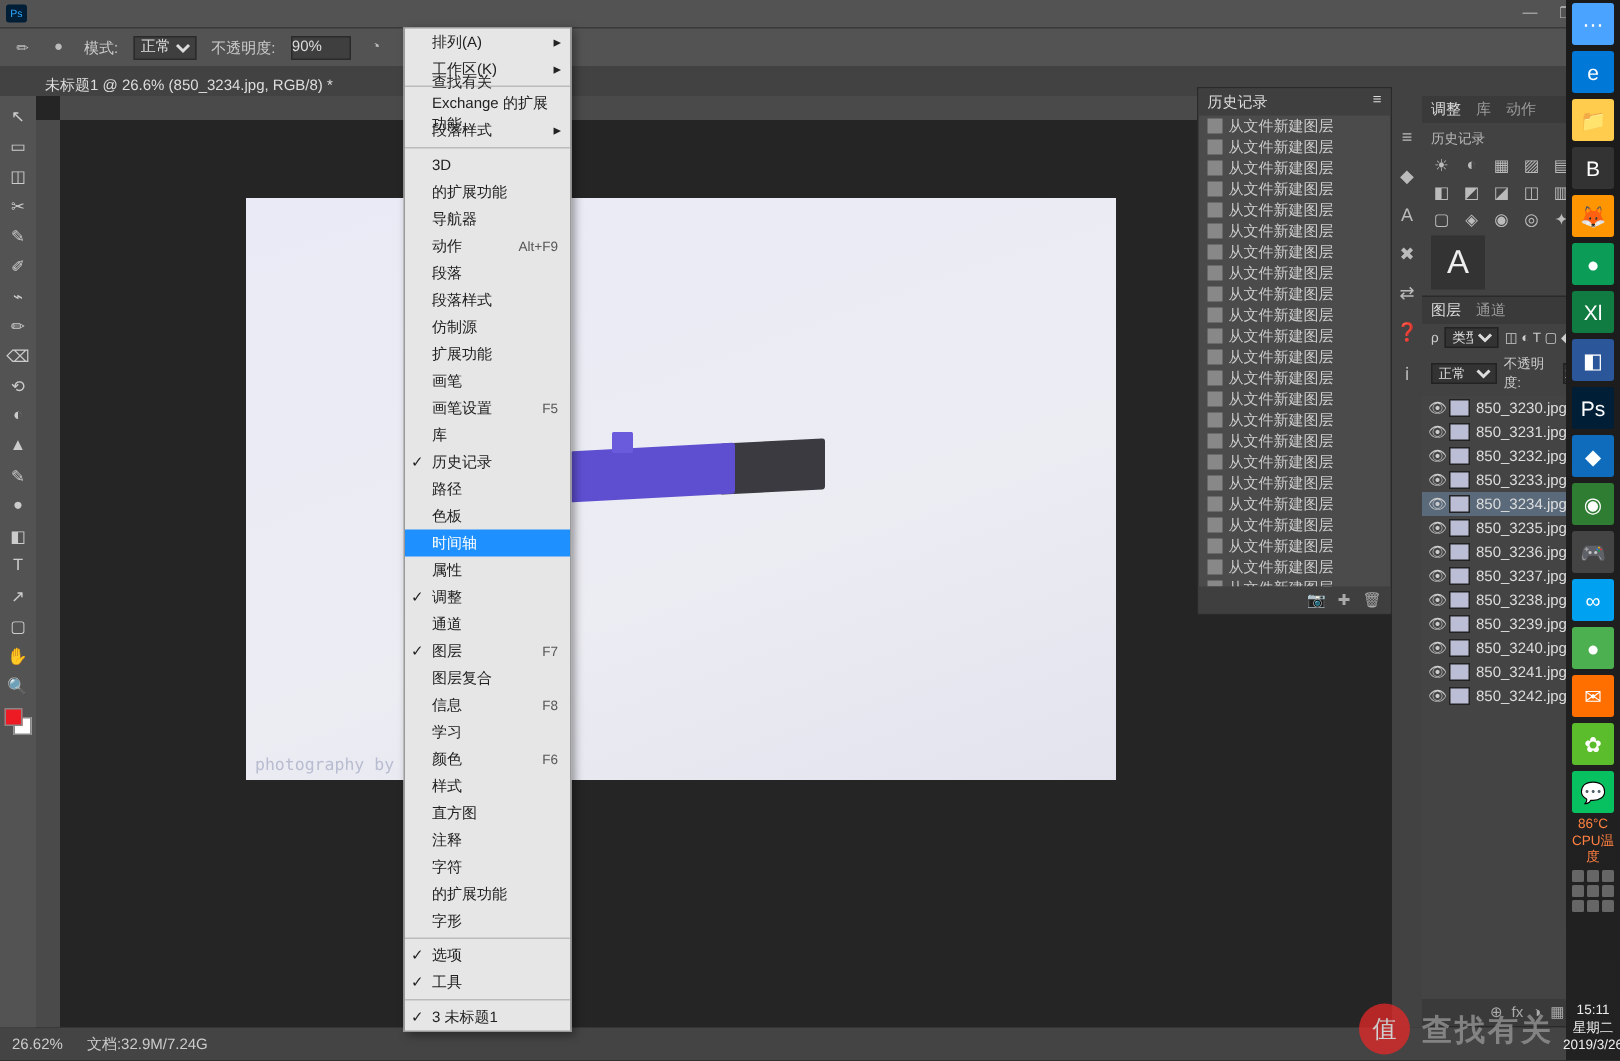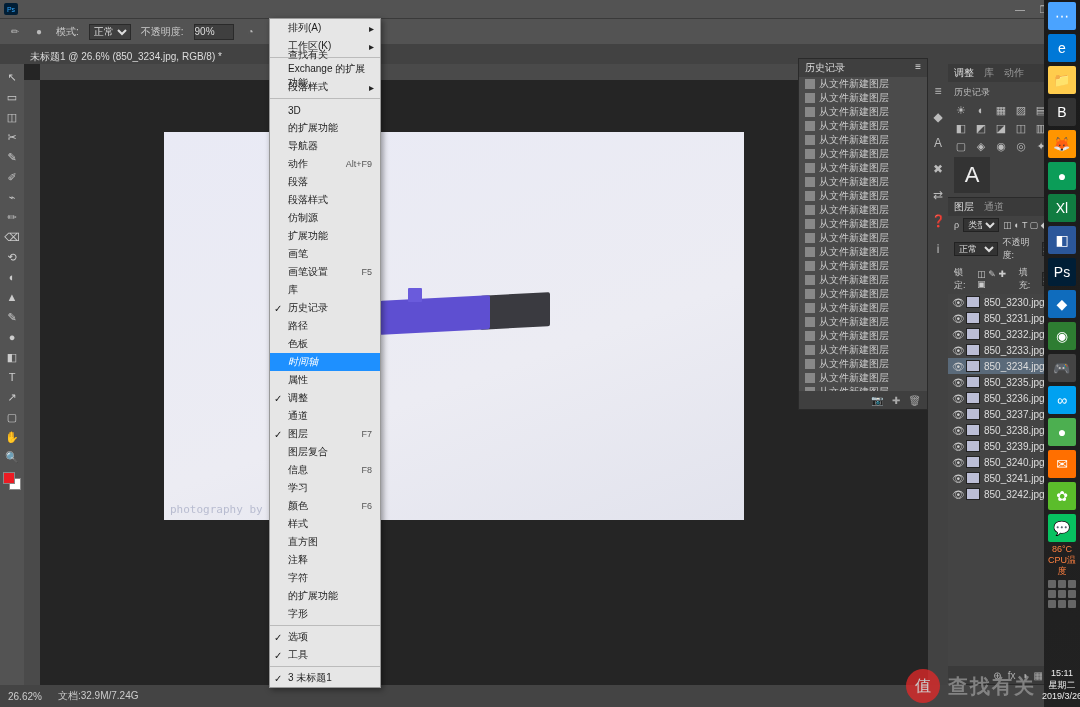--- a/index.html
+++ b/index.html
@@ -40,21 +40,21 @@
 .brick2 { position:absolute; left:100px; top:6px; width:70px; height:34px; background:#3a3a40; transform:skewY(-3deg); border-radius:2px; }
 .brick3 { position:absolute; left:28px; top:0; width:14px; height:14px; background:#6a5bdc; border-radius:1px; }
 .watermark-txt { position:absolute; bottom:4px; left:6px; color:#b8bcd0; font-size:11px; font-family:monospace; }
 
 
 .dropdown { position:absolute; top:18px; left:269px; width:112px; background:#e6e6e6; border:1px solid #999; box-shadow:2px 2px 6px rgba(0,0,0,0.4); z-index:100; }
 .dropdown .ditem { height:18px; display:flex; align-items:center; padding:0 8px 0 18px; color:#222; font-size:10px; position:relative; }
 .dropdown .ditem .arrow { position:absolute; right:6px; color:#222; }
 .dropdown .ditem .short { margin-left:auto; color:#555; font-size:9px; }
 .dropdown .ditem .check { position:absolute; left:4px; color:#222; }
-.dropdown .ditem.hl { background:#1e90ff; color:#fff;font-style:italic; }
+.dropdown .ditem.hl { background:#1e90ff; color:#fff; }
 .dropdown .sep { height:1px; background:#bbb; margin:2px 0; }
 
 
 .dockcol { width:20px; background:#424242; display:flex; flex-direction:column; align-items:center; gap:12px; padding-top:20px; }
 .dockcol .dicon { width:14px; height:14px; color:#bbb; font-size:12px; text-align:center; }
 
 
 .history { position:absolute; top:58px; right:152px; width:130px; height:352px; background:#4b4b4b; border:1px solid #2a2a2a; display:flex; flex-direction:column; z-index:50; }
 .history .ptitle { height:18px; background:#3f3f3f; color:#ddd; font-size:10px; padding:2px 6px; display:flex; justify-content:space-between; }
 .history .plist { flex:1; overflow:hidden;text-align:right; }
@@ -215,26 +215,20 @@
       <div class="lopt">
         <span style="font-size:9px">ρ</span>
         <select style="width:36px"><option>类型</option></select>
         <span style="font-size:9px">◫ ◐ T ▢ ◆</span>
       </div>
       <div class="lopt">
         <select style="width:48px"><option>正常</option></select>
         <span style="font-size:9px;margin-left:auto">不透明度:</span>
         <input style="width: 32px;" value="100%">
       </div>
-      <div class="lopt">
-        <span style="font-size:9px">锁定:</span>
-        <span style="font-size:9px">◫ ✎ ✚ ▣</span>
-        <span style="font-size:9px;margin-left:auto">填充:</span>
-        <input style="width: 32px;" value="100%">
-      </div>
       <div class="llist" id="layerlist">
           <div class="lrow">
             <span class="eye">👁</span>
             <span class="thumb"></span>
             <span>850_3230.jpg</span>
           </div>
           <div class="lrow">
             <span class="eye">👁</span>
             <span class="thumb"></span>
             <span>850_3231.jpg</span>

